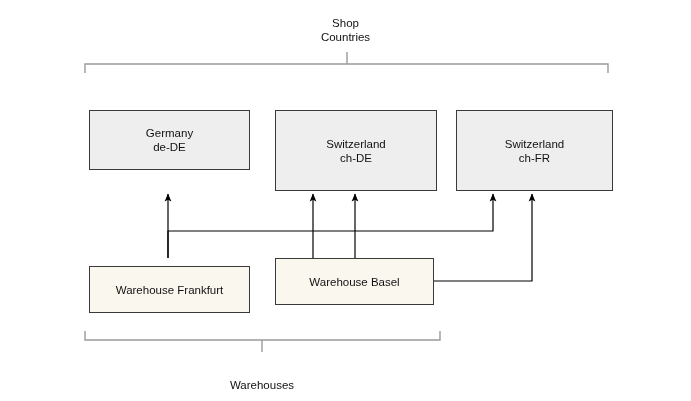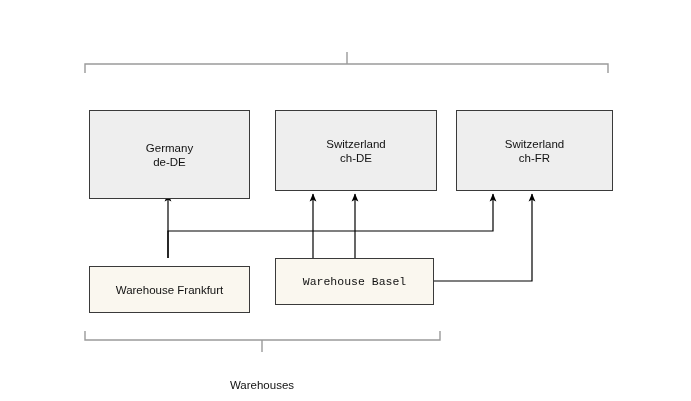--- a/index.html
+++ b/index.html
@@ -81,41 +81,45 @@
       <path d="M262,340 L262,352" fill="none" stroke="#9a9a9a" stroke-width="1.4"></path>
     </g>
 
     <path d="M168,258 L168,194" fill="none" stroke="#000000" stroke-width="1.2" marker-end="url(#arrowhead)"></path>
     <path d="M168,258 L168,231 L493,231 L493,194" fill="none" stroke="#000000" stroke-width="1.2" marker-end="url(#arrowhead)"></path>
     <path d="M313,258 L313,194" fill="none" stroke="#000000" stroke-width="1.2" marker-end="url(#arrowhead)"></path>
     <path d="M355,305 L355,194" fill="none" stroke="#000000" stroke-width="1.2" marker-end="url(#arrowhead)"></path>
     <path d="M434,281 L532,281 L532,194" fill="none" stroke="#000000" stroke-width="1.2" marker-end="url(#arrowhead)"></path>
   </svg>
 
+  <div class="grp-label" style="left:0; top:16px; width:691px;">
+    <span class="ln">Shop</span>
+    <span class="ln">Countries</span>
+  </div>
 
   <div class="grp-label" style="left:142px; top:368px; width:240px;margin-top:10px;">
     <span class="ln">Warehouses</span>
   </div>
 
-  <div class="node shop" style="left:89px; top:110px; width:161px; height:89px;">
+  <div class="node shop" style="left:89px; top:110px; width:161px; height:60px;">
     <span class="ln">Germany</span>
     <span class="ln">de-DE</span>
   </div>
 
   <div class="node shop" style="left:275px; top:110px; width:162px; height:81px;">
     <span class="ln">Switzerland</span>
     <span class="ln">ch-DE</span>
   </div>
 
   <div class="node shop" style="left:456px; top:110px; width:157px; height:81px;">
     <span class="ln">Switzerland</span>
     <span class="ln">ch-FR</span>
   </div>
 
   <div class="node warehouse" style="left:89px; top:266px; width:161px; height:47px;">
     <span class="ln">Warehouse Frankfurt</span>
   </div>
 
-  <div class="node warehouse" style="left:275px; top:258px; width:159px; height:47px;font-family:Liberation Mono, monospace;">
+  <div class="node warehouse" style="left:275px; top:258px; width:159px; height:47px;">
     <span class="ln">Warehouse Basel</span>
   </div>
 
 </div>
 
 </body></html>

